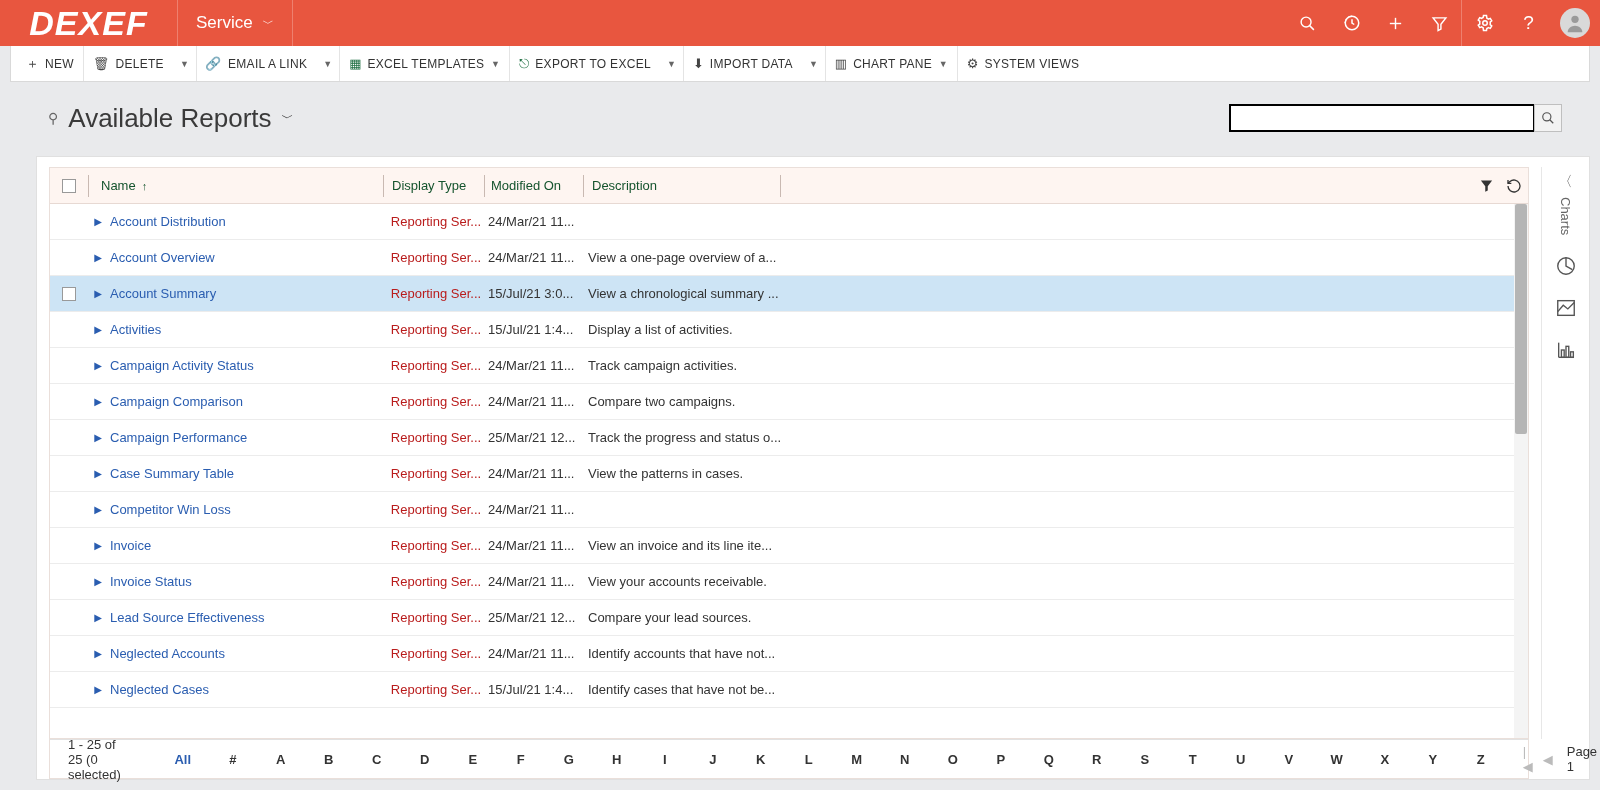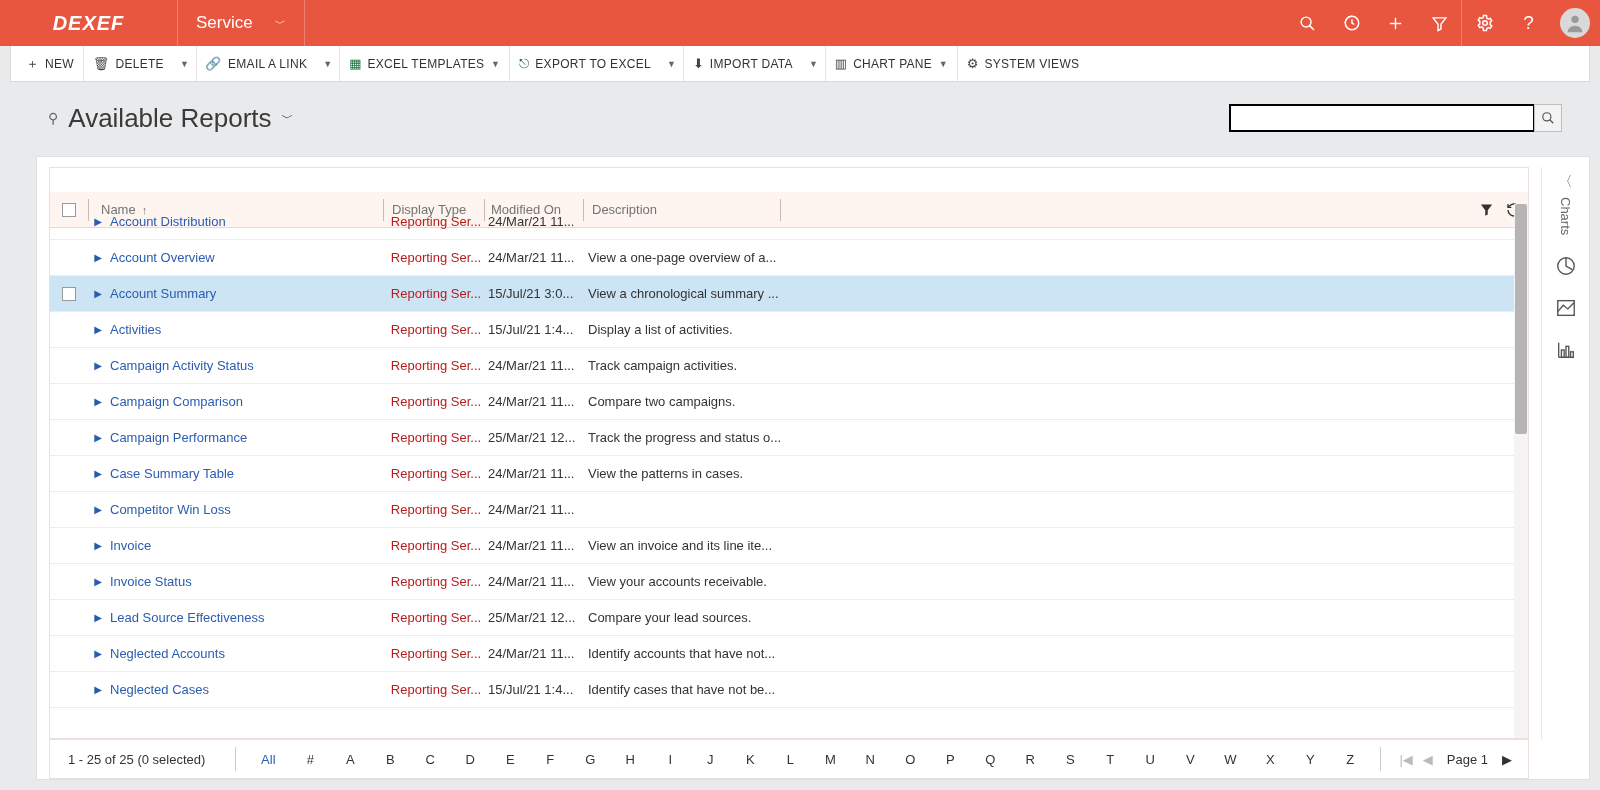--- a/index.html
+++ b/index.html
@@ -1,21 +1,21 @@
 <!DOCTYPE html>
 <html><head>
 <meta charset="utf-8">
 <style>
 * { margin:0; padding:0; box-sizing:border-box; font-family:"Segoe UI", Arial, sans-serif; }
 body { width:1600px; height:790px; background:#e9eaec; overflow:hidden; }
 
 
 .navbar { height:46px; background:#e8563f; display:flex; align-items:stretch; color:#fff; }
-.logo { width:178px; display:flex; align-items:center; justify-content:center; font-size:20px; font-weight:900; letter-spacing:1px; font-style:italic; border-right:1px solid rgba(255,255,255,.25); }
-.nav-sec { display:flex; align-items:center; padding:16px 18px; border-right:1px solid rgba(255,255,255,.25); font-size:17px; cursor:pointer;gap:12px; }
+.logo { width:178px; display:flex; align-items:center; justify-content:center; font-size:34px; font-weight:900; letter-spacing:1px; font-style:italic; border-right:1px solid rgba(255,255,255,.25); }
+.nav-sec { display:flex; align-items:center; padding:16px 18px; border-right:1px solid rgba(255,255,255,.25); font-size:17px; cursor:pointer; }
 .nav-sec .chev { margin-left:10px; font-size:11px; opacity:.9; }
 .nav-spacer { flex:1; }
 .nav-icons { display:flex; align-items:center; }
 .nav-ic { width:44px; height:46px; display:flex; align-items:center; justify-content:center; cursor:pointer; font-size:17px; border-left:1px solid rgba(255,255,255,.0); }
 .nav-sep { width:1px; height:46px; background:rgba(255,255,255,.25); }
 .avatar { width:30px; height:30px; border-radius:50%; background:#d9d9d9; display:flex; align-items:center; justify-content:center; color:#9a9a9a; margin:0 10px; }
 
 
 .cmdbar-wrap { margin:0 10px; }
 .cmdbar { height:36px; background:#fff; border:1px solid #d9d9d9; border-top:none; display:flex; align-items:stretch; font-size:12px; color:#333; }
@@ -33,21 +33,21 @@
 .pin { color:#666; margin-right:10px; font-size:14px; }
 .title { font-size:26px; font-weight:300; color:#3a3a3a; }
 .title-caret { margin-left:10px; font-size:12px; color:#333; }
 .search-wrap { margin-left:auto; display:flex; align-items:center; }
 .search-input { width:306px; height:28px; border:2px solid #000; padding:0 6px; font-size:13px; }
 .search-btn { width:28px; height:28px; border:1px solid #bfbfbf; background:#f3f3f3; margin-left:-1px; display:flex; align-items:center; justify-content:center; cursor:pointer; color:#555; }
 
 
 .panel { position:absolute; left:26px; top:74px; right:0; bottom:0; background:#fff; border:1px solid #e0e0e0; }
 .grid { position:absolute; left:12px; right:60px; top:10px; bottom:40px; border:1px solid #eadfda; }
-.ghead { height:36px; display:flex; align-items:center; background:#fef5f1; border-bottom:1px solid #e7d9d3; font-size:13px; color:#737373; position:relative;margin-top:24px; }
+.ghead { height:36px; display:flex; align-items:center; background:#fef5f1; border-bottom:1px solid #e7d9d3; font-size:13px; color:#14532d; position:relative; }
 .gh-chk { width:38px; display:flex; justify-content:center; }
 .chk { width:14px; height:14px; border:1px solid #999; background:#fff; }
 .divv { width:1px; height:22px; background:#c9b9b2; }
 .gh-name { width:294px; padding-left:12px; display:flex; align-items:center; }
 .gh-type { width:100px; padding-left:8px; }
 .gh-mod  { width:98px; padding-left:6px; }
 .gh-desc { width:196px; padding-left:8px; }
 .gh-right { position:absolute; right:6px; display:flex; gap:12px; color:#333; font-size:15px; }
 .sort-ar { margin-left:6px; font-size:11px; }
 .gbody { position:absolute; left:0; right:0; top:36px; bottom:0; overflow:hidden; }
@@ -66,21 +66,21 @@
 
 .rail { position:absolute; right:0; top:10px; bottom:40px; width:48px; border-left:1px solid #e7e7e7; background:#fff; display:flex; flex-direction:column; align-items:center; color:#666; }
 .rail .coll { font-size:14px; margin:6px 0 2px; cursor:pointer; }
 .rail .vlabel { writing-mode:vertical-rl; font-size:13px; color:#666; margin:4px 0 10px; }
 .rail .ric { width:48px; height:42px; display:flex; align-items:center; justify-content:center; font-size:20px; cursor:pointer; }
 
 
 .gfoot { position:absolute; left:12px; right:60px; bottom:0; height:40px; background:#fff; border:1px solid #eadfda; border-top:1px solid #e2e2e2; display:flex; align-items:center; font-size:13px; color:#333; }
 .gfoot .status { padding:0 18px; }
 .gfoot .fdiv { width:1px; height:24px; background:#ccc; margin:0 12px; }
-.alpha { display:flex; gap:4px; }
+.alpha { display:flex; gap:12px;font-weight:bold; }
 .alpha span { width:36px; text-align:center; cursor:pointer; }
 .alpha span.all { color:#2a5db0; width:40px; }
 .pager { margin-left:auto; display:flex; align-items:center; gap:10px; padding-right:16px; color:#333; }
 .pager .dis { color:#bbb; }
 .pager .lbl { margin:16px 4px; }
 
 svg { display:block; }
 </style>
 </head>
 <body>

